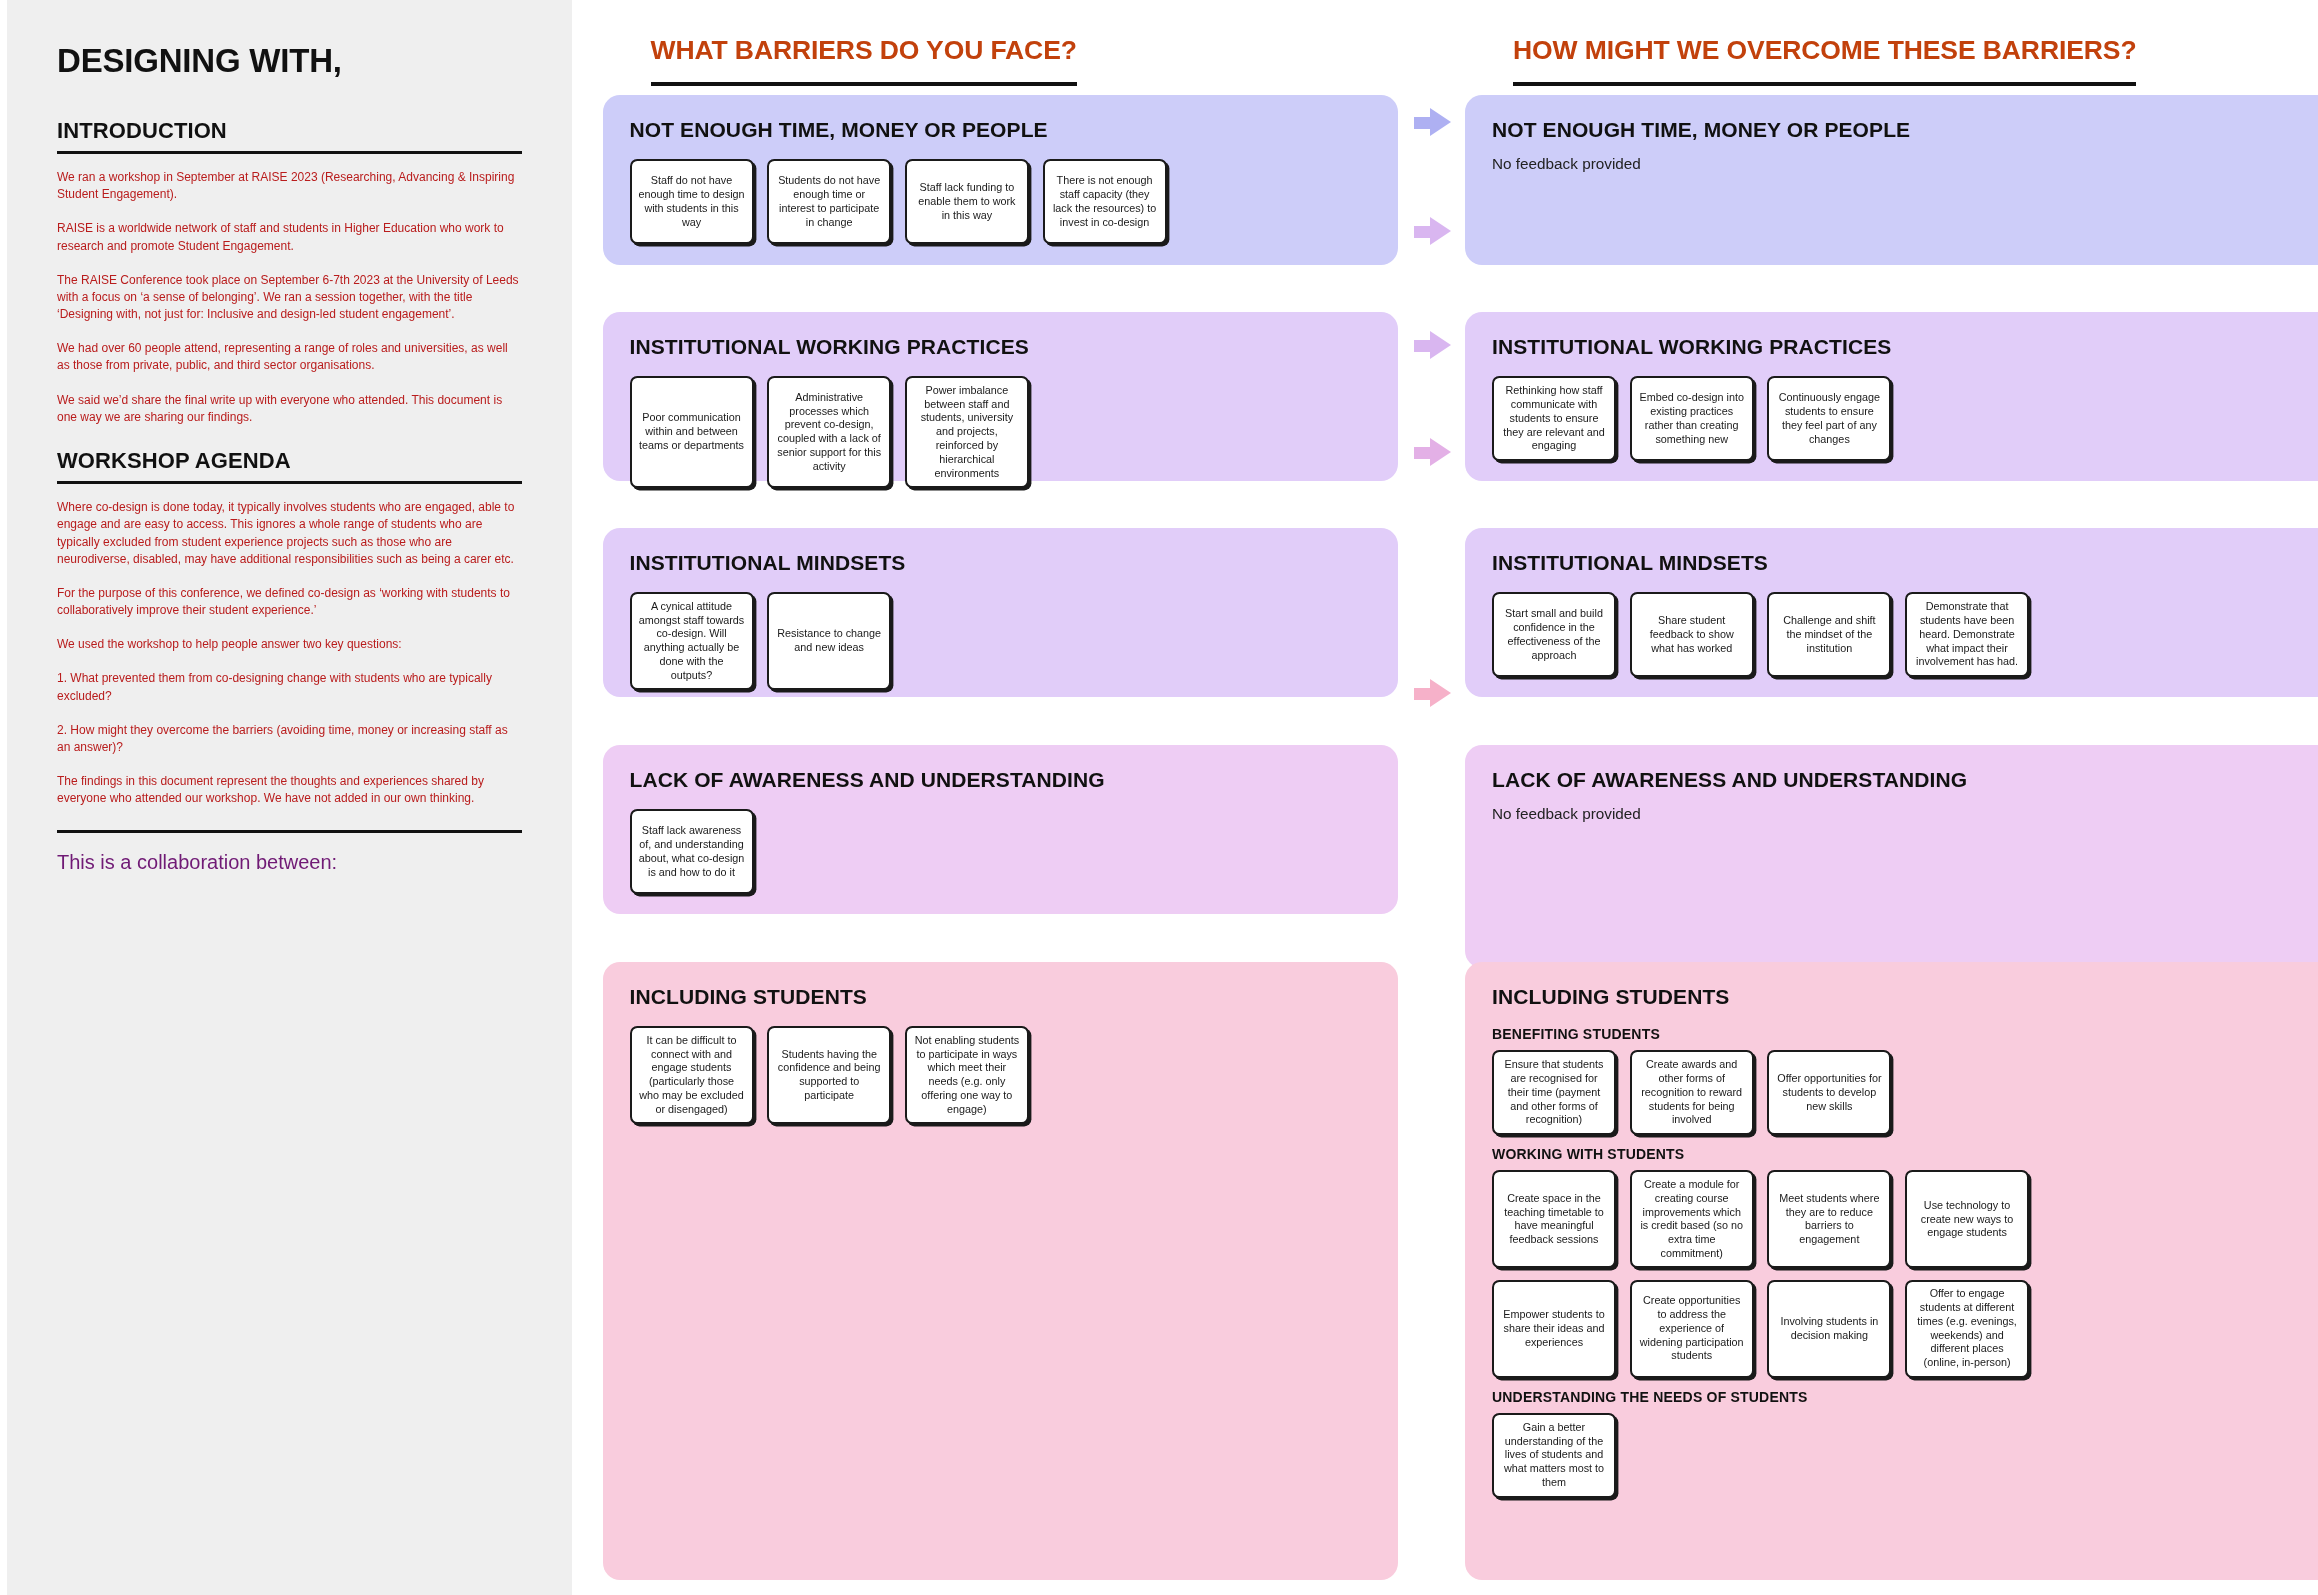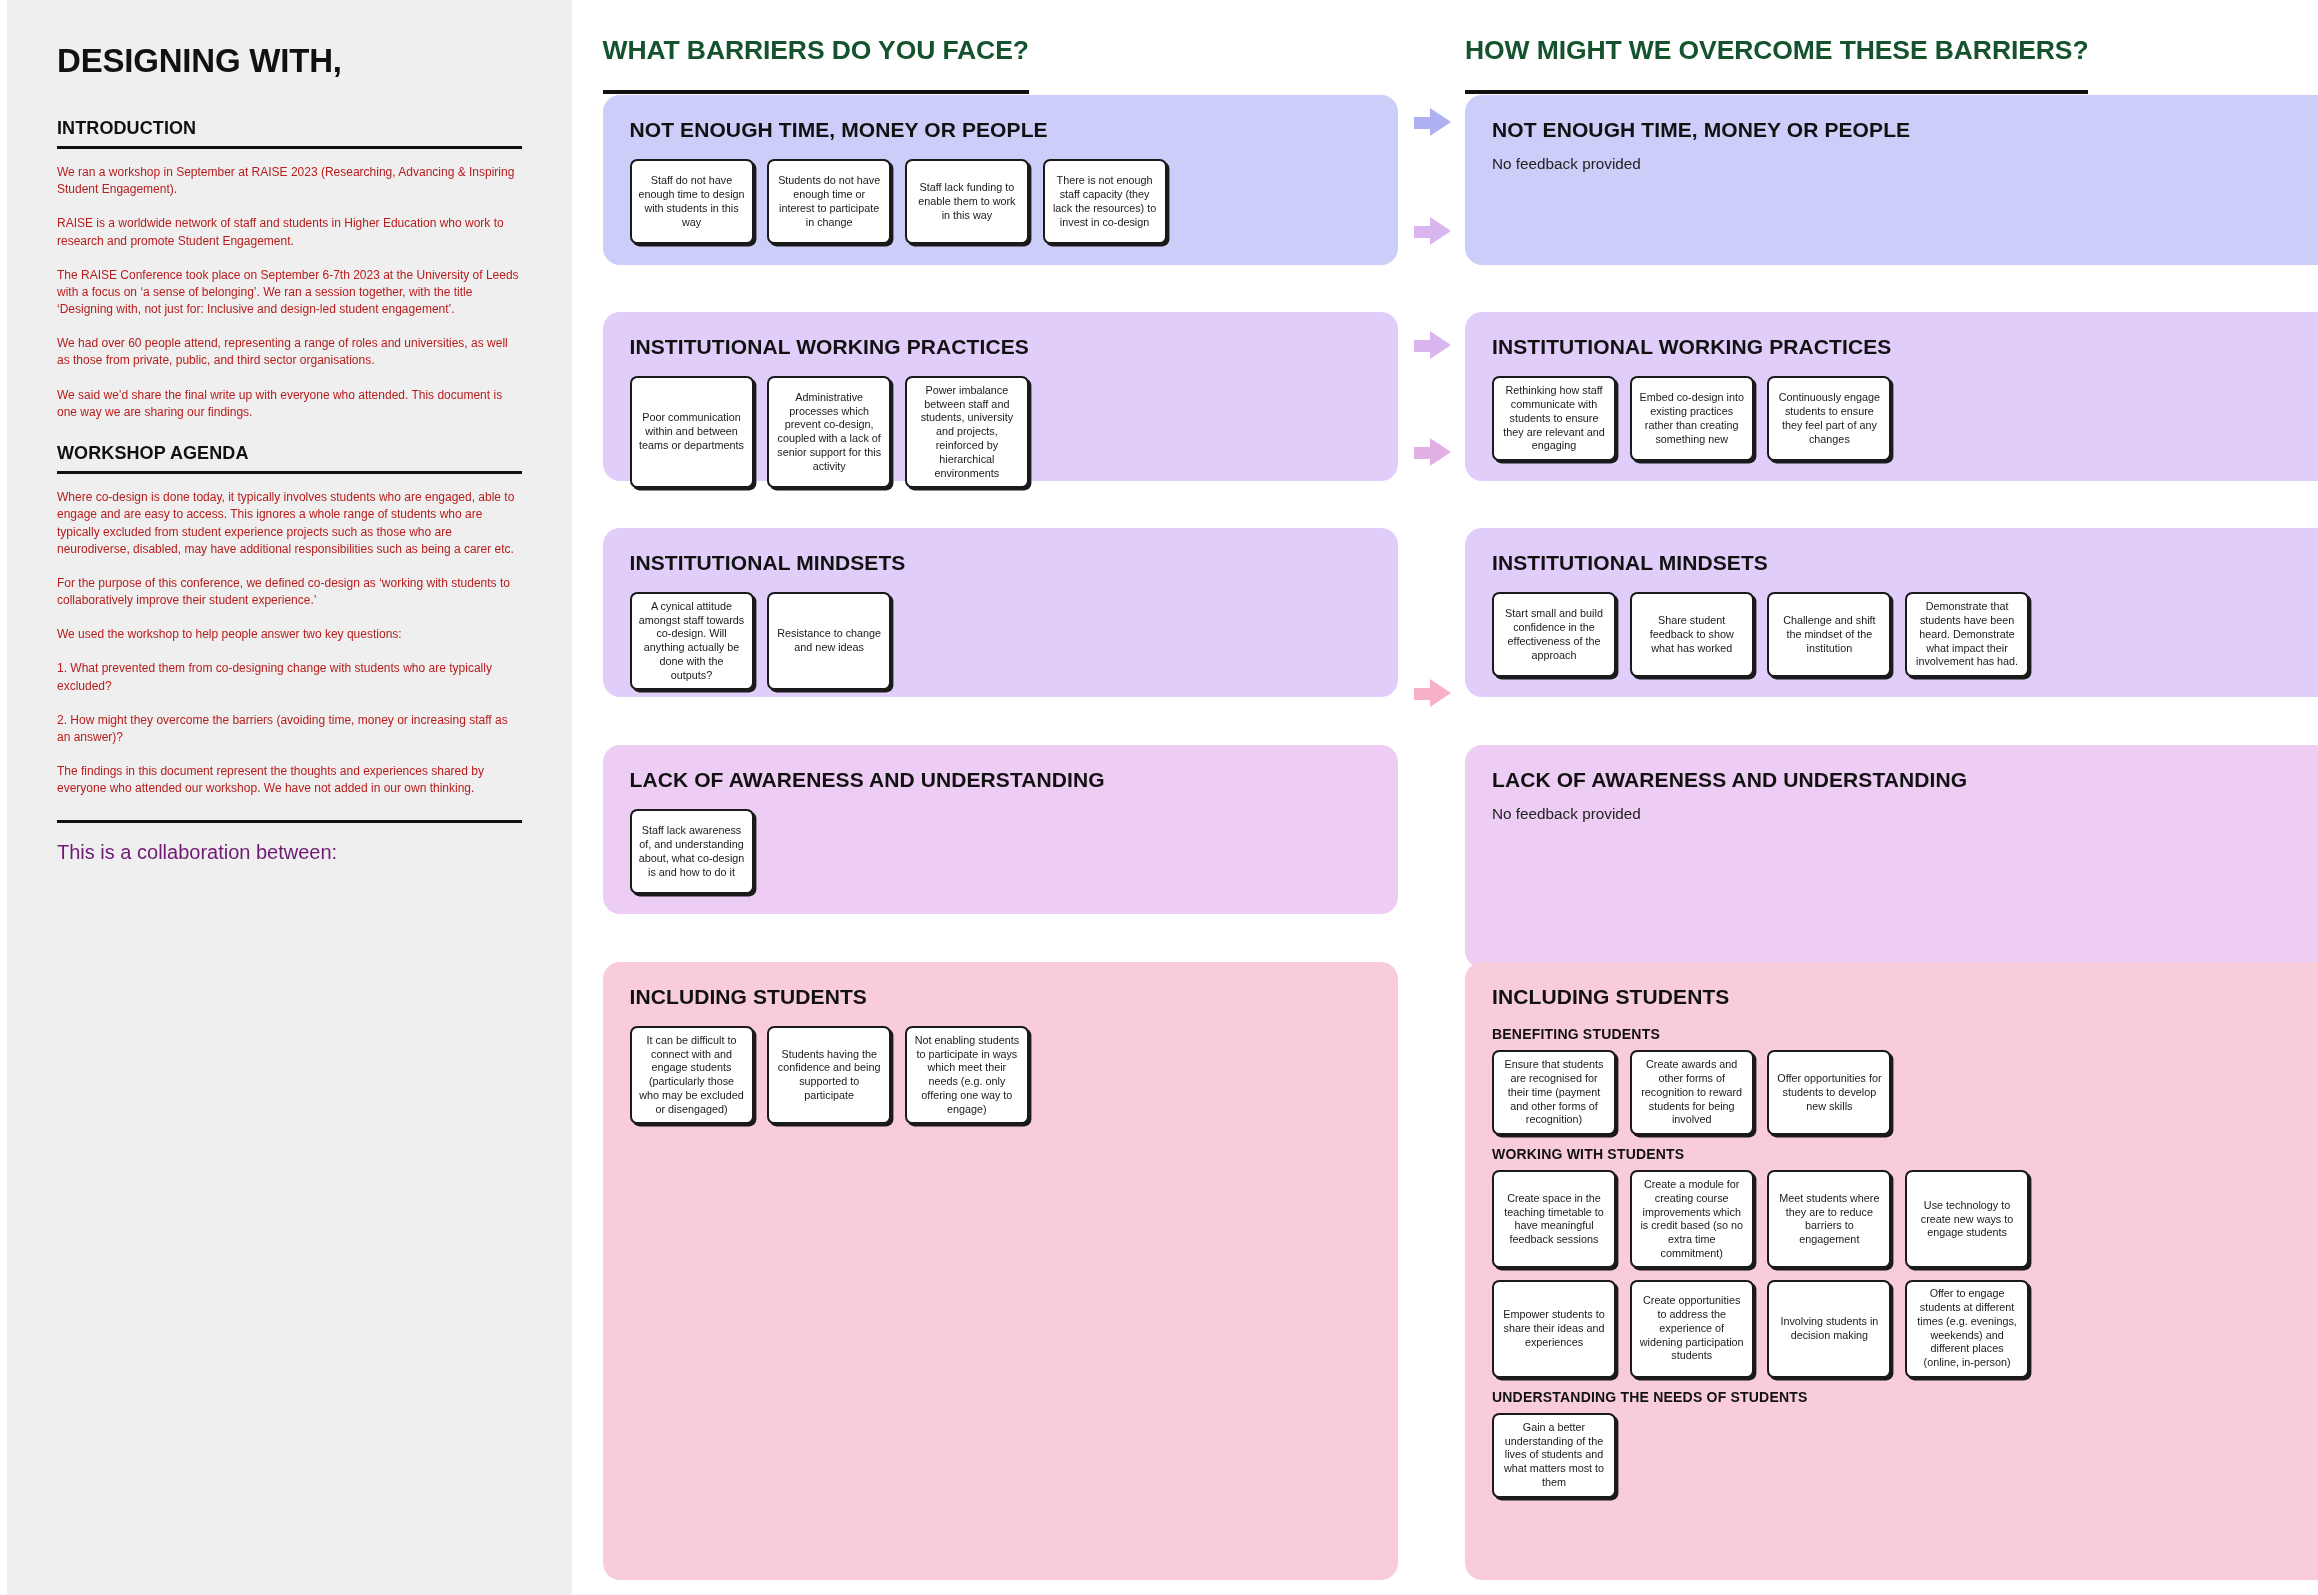--- a/index.html
+++ b/index.html
@@ -19,21 +19,21 @@
     flex: 0 0 565px;
     position: relative;
     margin-left: 7px;
   }
   .doc-title {
     font-size: 33px; font-weight: bold; line-height: 1.17;
     letter-spacing: -0.2px; color: #111; text-transform: uppercase;
     margin-bottom: 37px;
   }
   .sec-head {
-    font-size: 18px; font-weight: bold; color: #111;
+    font-size: 22px; font-weight: bold; color: #111;
     text-transform: uppercase; letter-spacing: 0.1px;
     padding-bottom: 7.2px; border-bottom: 3.2px solid #111;
     margin-bottom: 15.3px;
   }
   .body-p {
     font-size: 12px; line-height: 1.43; color: #b91c1c;
     margin-bottom: 17px;
   }
   .body-p:last-child { margin-bottom: 0; }
   .block-intro { margin-bottom: 22px; }
@@ -44,24 +44,25 @@
     font-size: 16px; font-weight: bold; color: #111;
     text-transform: uppercase; letter-spacing: 0.2px; margin-bottom: 2.4px;
   }
   .person-line { font-size: 15.7px; color: #222; line-height: 1.38; }
 
   
   .main { position: relative; flex: 1; height: 1596px; }
 
   .col-title {
     position: absolute;
-    font-size: 26.5px; font-weight: bold; color: #14532d;
+    font-size: 26.5px; font-weight: bold; color: #c2410c;
     text-transform: uppercase; letter-spacing: -0.1px;
-    padding-bottom: 24px; border-bottom: 4px solid #111;
+    padding-bottom: 16px; border-bottom: 4px solid #111;
     white-space: nowrap;
+    margin-left: 48px;
   }
   #title-left  { left: 30.5px;  top: 35px; }
   #title-right { left: 893px; top: 35px; }
 
   .panel {
     position: absolute;
     border-radius: 17px;
     padding: 22.5px 27px 0 27px;
   }
   .panel-left  { left: 30.5px;  width: 795px; }

